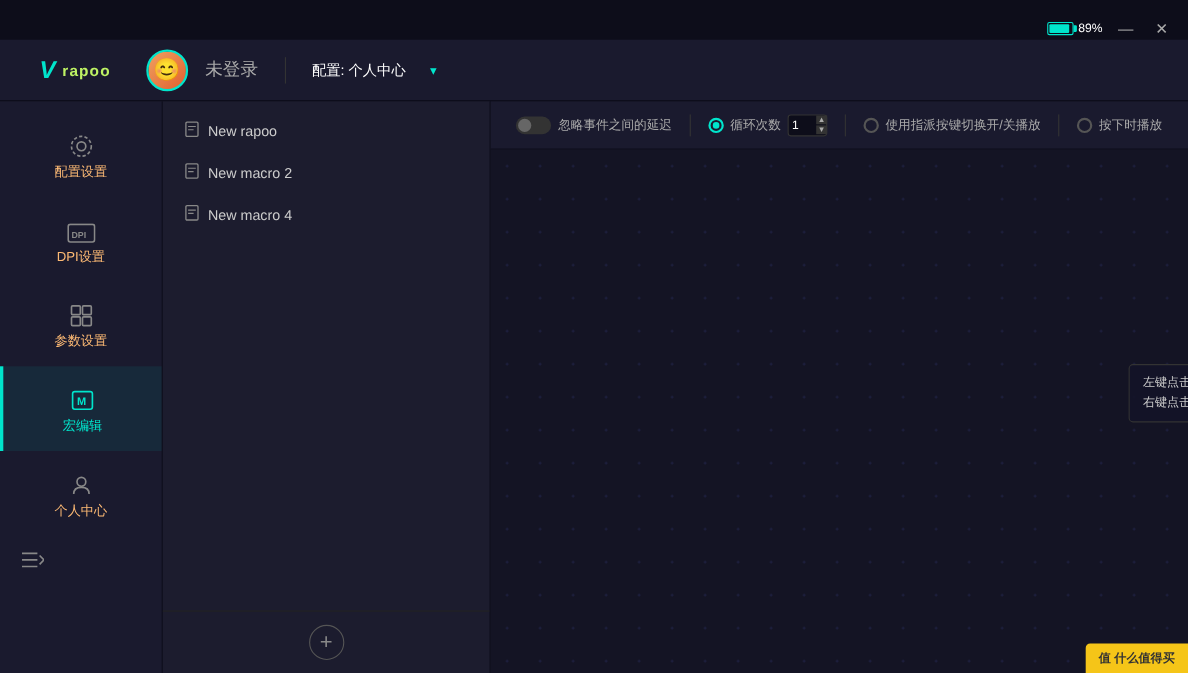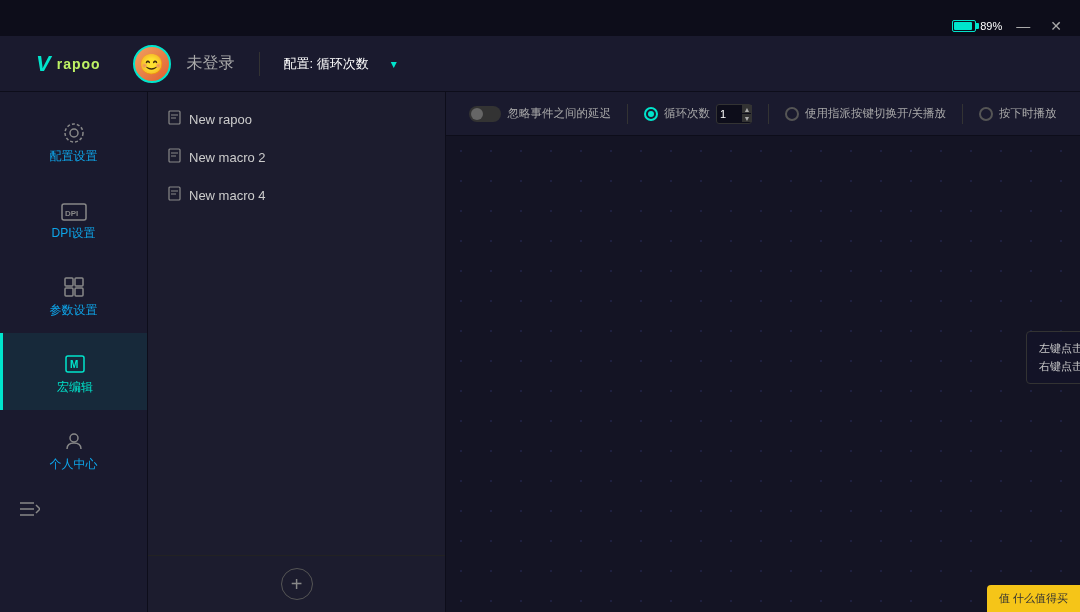--- a/index.html
+++ b/index.html
@@ -137,21 +137,21 @@
       padding: 10px 0;
       border-right: 1px solid #0d0d1a;
     }
     .sidebar-item {
       display: flex;
       flex-direction: column;
       align-items: center;
       justify-content: center;
       padding: 14px 0;
       cursor: pointer;
-      color: #0ea5e9;
+      color: #fdba74;
       font-size: 12px;
       gap: 4px;
       transition: color 0.2s;
     }
     .sidebar-item.active {
       color: #00e5cc;
       background: rgba(0,229,204,0.08);
       border-left: 3px solid #00e5cc;
     }
     .sidebar-item .icon {
@@ -381,21 +381,21 @@
     }
 
     
     .watermark {
       position: absolute;
       bottom: 0;
       right: 0;
       background: #f5c518;
       color: #333;
       font-size: 11px;
-      font-weight: normal;
+      font-weight: bold;
       padding: 6px 12px;
       border-radius: 4px 0 0 0;
     }
   </style>
 </head>
 <body>
 
 <div class="title-bar">
   <div class="title-bar-controls">
     <div class="battery-indicator">
@@ -412,21 +412,21 @@
 <div class="app-container">
 
   <div class="header">
     <div class="logo-area">
       <span class="logo-v">V</span>
       <span class="logo-text">rapoo</span>
     </div>
     <div class="avatar-circle">😊</div>
     <span class="config-label">未登录</span>
     <div class="header-divider"></div>
-    <span class="config-name">配置: 循环次数</span>
+    <span class="config-name">配置: 个人中心</span>
     <span class="dropdown-arrow">▾</span>
   </div>
 
   <div class="body">
 
     <div class="sidebar">
       <div class="sidebar-item">
         <div class="icon">
           <svg width="22" height="22" viewBox="0 0 22 22" fill="none">
             <circle cx="11" cy="11" r="4" stroke="#888" stroke-width="1.5"></circle>

